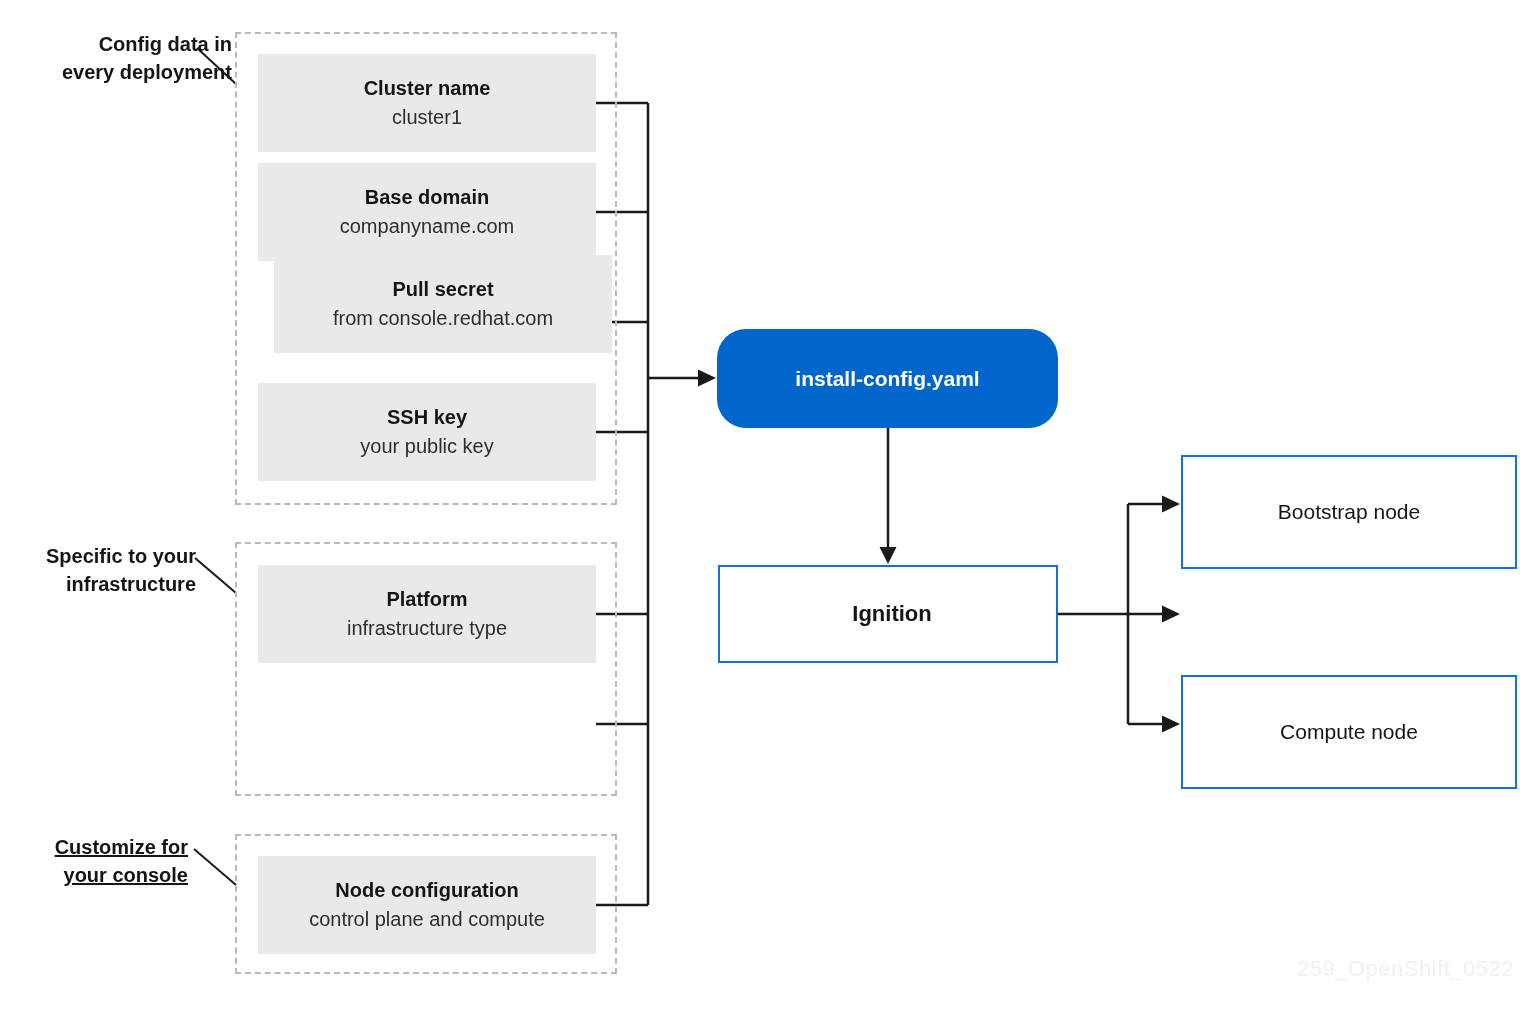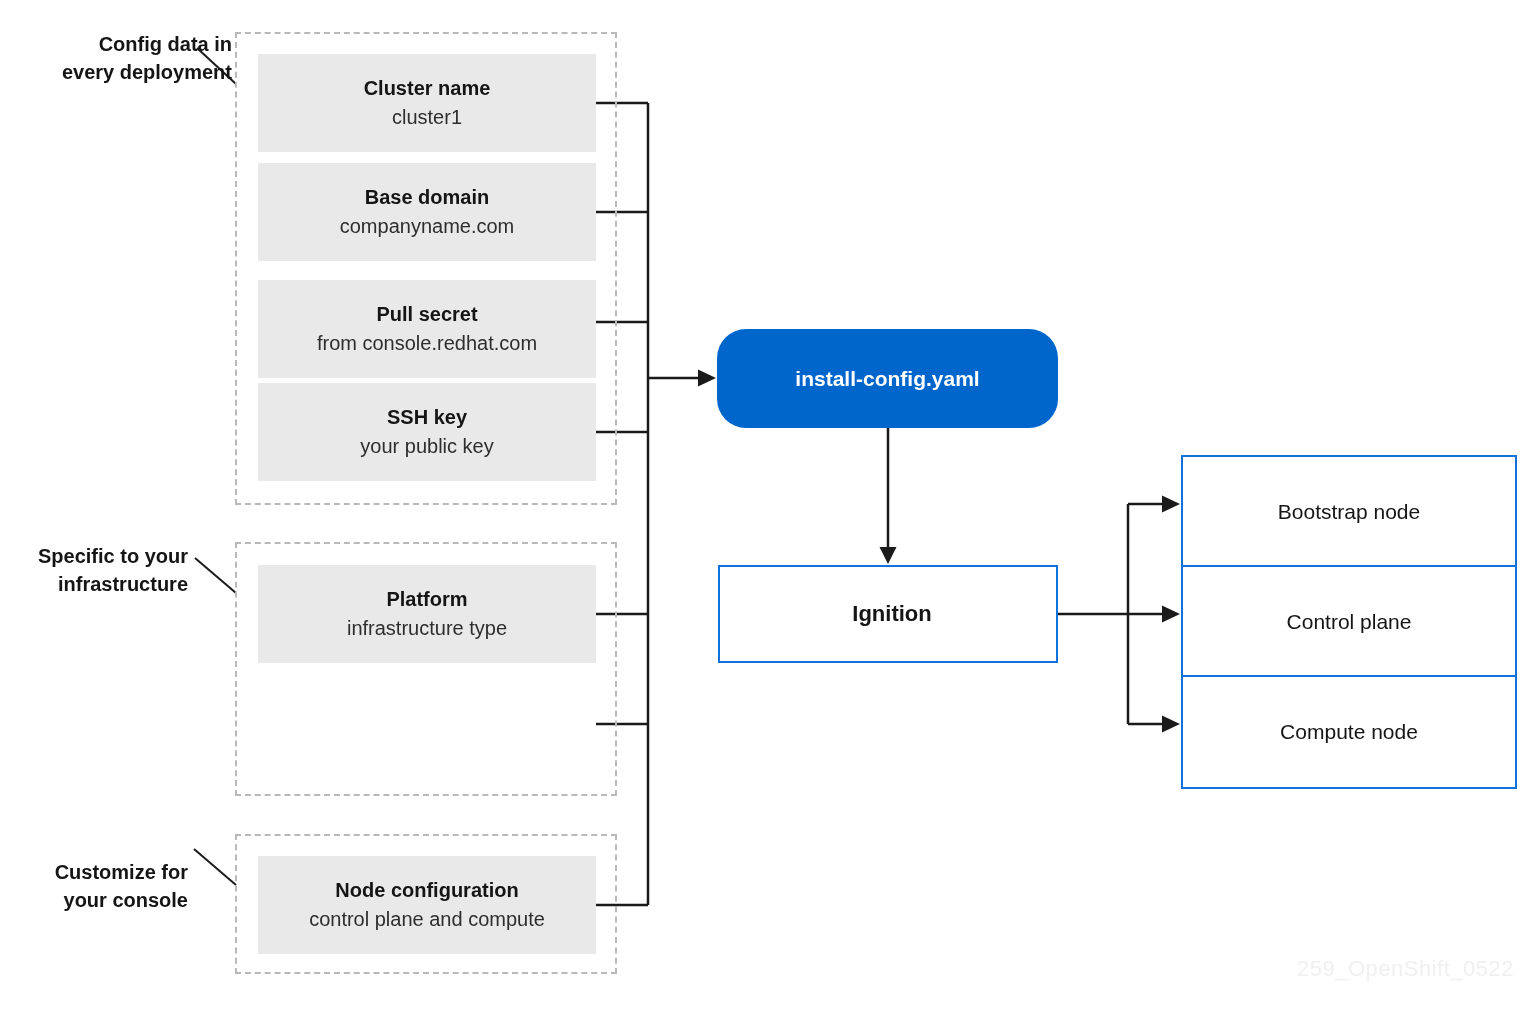--- a/index.html
+++ b/index.html
@@ -162,38 +162,38 @@
   </svg>
 
   <div class="group" style="top:32px;  height:473px;"></div>
   <div class="group" style="top:542px; height:254px;"></div>
   <div class="group" style="top:834px; height:140px;"></div>
 
   <div class="side-label" style="top:30px;padding-left:44px;">
     <div>Config data in</div>
     <div>every deployment</div>
   </div>
-  <div class="side-label" style="top:542px;">
+  <div class="side-label" style="top:542px;padding-left:8px;">
     <div>Specific to your</div>
     <div>infrastructure</div>
   </div>
-  <div class="side-label" style="top:858px;">
+  <div class="side-label" style="top:833px;text-decoration:underline;">
     <div>Customize for</div>
     <div>your console</div>
   </div>
 
   <div class="gbox" style="top:54px;">
     <div class="title">Cluster name</div>
     <div class="subtitle">cluster1</div>
   </div>
   <div class="gbox" style="top:163px;">
     <div class="title">Base domain</div>
     <div class="subtitle">companyname.com</div>
   </div>
-  <div class="gbox" style="top:280px;">
+  <div class="gbox" style="top:255px;margin-left:16px;">
     <div class="title">Pull secret</div>
     <div class="subtitle">from console.redhat.com</div>
   </div>
   <div class="gbox" style="top:383px;">
     <div class="title">SSH key</div>
     <div class="subtitle">your public key</div>
   </div>
 
   <div class="gbox" style="top:565px;">
     <div class="title">Platform</div>
@@ -208,22 +208,19 @@
   <div class="blue-box">
     <span>install-config.yaml</span>
   </div>
   <div class="outline-box ignition-box">
     <span>Ignition</span>
   </div>
 
   <div class="outline-box node-box" style="top:455px;">
     <span>Bootstrap node</span>
   </div>
-  <div class="outline-box node-box" style="top:565px;">
-    <span>Control plane</span>
-  </div>
   <div class="outline-box node-box" style="top:675px;">
     <span>Compute node</span>
   </div>
 
   <div class="watermark">259_OpenShift_0522</div>
 
 </div>
 
 </body></html>

